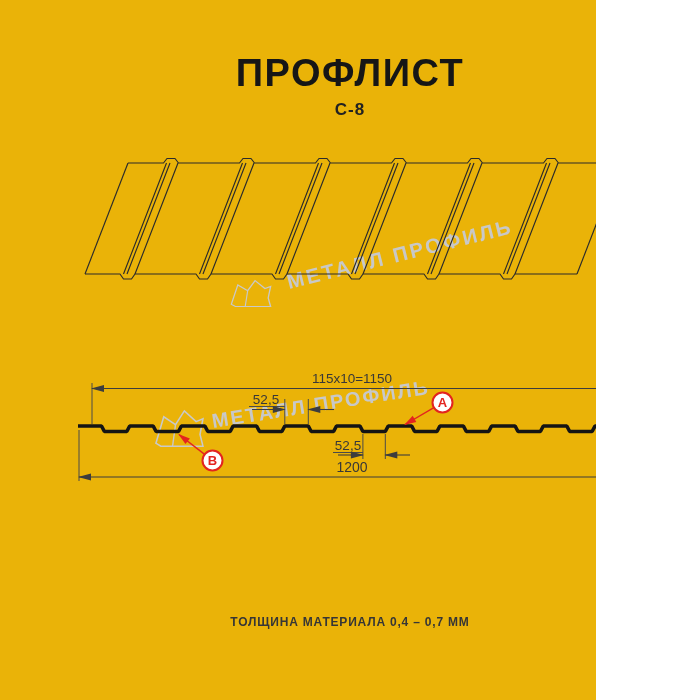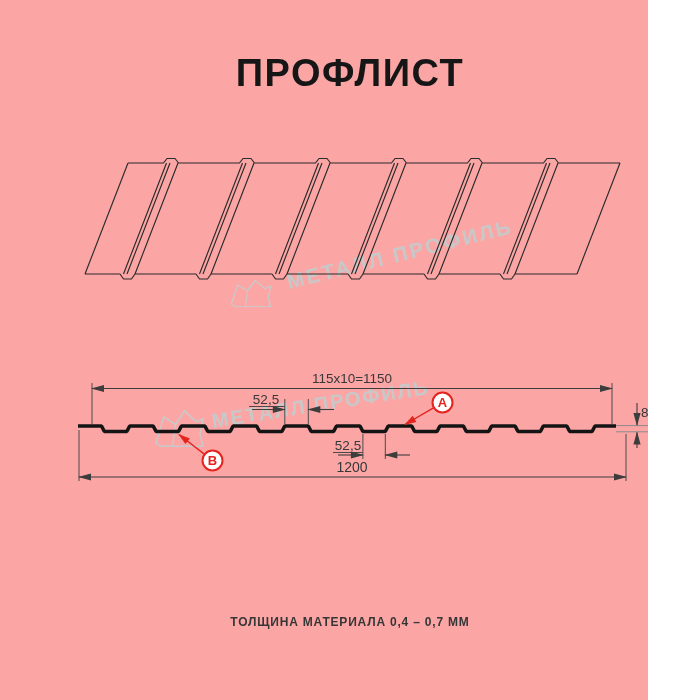--- a/index.html
+++ b/index.html
@@ -1,35 +1,36 @@
 <!DOCTYPE html>
 <html><head>
 <meta charset="utf-8">
 <style>
   html,body{margin:0;padding:0;background:#fff;}
-  .page{position:relative;width:648px;height:700px;background:#fca5a5;overflow:hidden;
+  .page{position:relative;width:596px;height:700px;background:#eab308;overflow:hidden;
         font-family:"Liberation Sans", sans-serif;}
   .title{position:absolute;top:52px;left:0;width:700px;text-align:center;
          font-size:38px;font-weight:800;letter-spacing:1.5px;color:#161616;}
   .subtitle{position:absolute;top:100px;left:0;width:700px;text-align:center;
             font-size:17px;font-weight:700;letter-spacing:1px;color:#222;}
   .footer{position:absolute;top:615px;left:0;width:700px;text-align:center;
           font-size:12px;font-weight:700;letter-spacing:0.8px;color:#363636;}
   svg{position:absolute;left:0;top:0;}
   .dim-text{font-family:"Liberation Sans", sans-serif;font-size:13.5px;fill:#383838;}
   .dim-text-big{font-family:"Liberation Sans", sans-serif;font-size:14px;fill:#383838;}
   .wm-text{font-family:"Liberation Sans", sans-serif;font-weight:700;fill:#c8c8c8;}
   .red-label{font-family:"Liberation Sans", sans-serif;font-size:13px;font-weight:700;fill:#e3241f;}
 </style>
 </head>
 <body>
 
 <div class="page">
 
   <div class="title">ПРОФЛИСТ</div>
+  <div class="subtitle">С-8</div>
 
   <svg width="700" height="700" viewBox="0 0 700 700">
     <defs>
       <marker id="arrD" markerUnits="userSpaceOnUse" markerWidth="14" markerHeight="10" viewBox="0 0 14 10" refX="13" refY="5" orient="auto-start-reverse">
         <path d="M14,5 L1,1.4 L1,8.6 Z" fill="#3d3d3d"></path>
       </marker>
       <marker id="arrR" markerUnits="userSpaceOnUse" markerWidth="13" markerHeight="10" viewBox="0 0 13 10" refX="12" refY="5" orient="auto-start-reverse">
         <path d="M13,5 L1,1.4 L1,8.6 Z" fill="#e3241f"></path>
       </marker>
       <symbol id="mp-logo" viewBox="0 0 56 42" overflow="visible">

